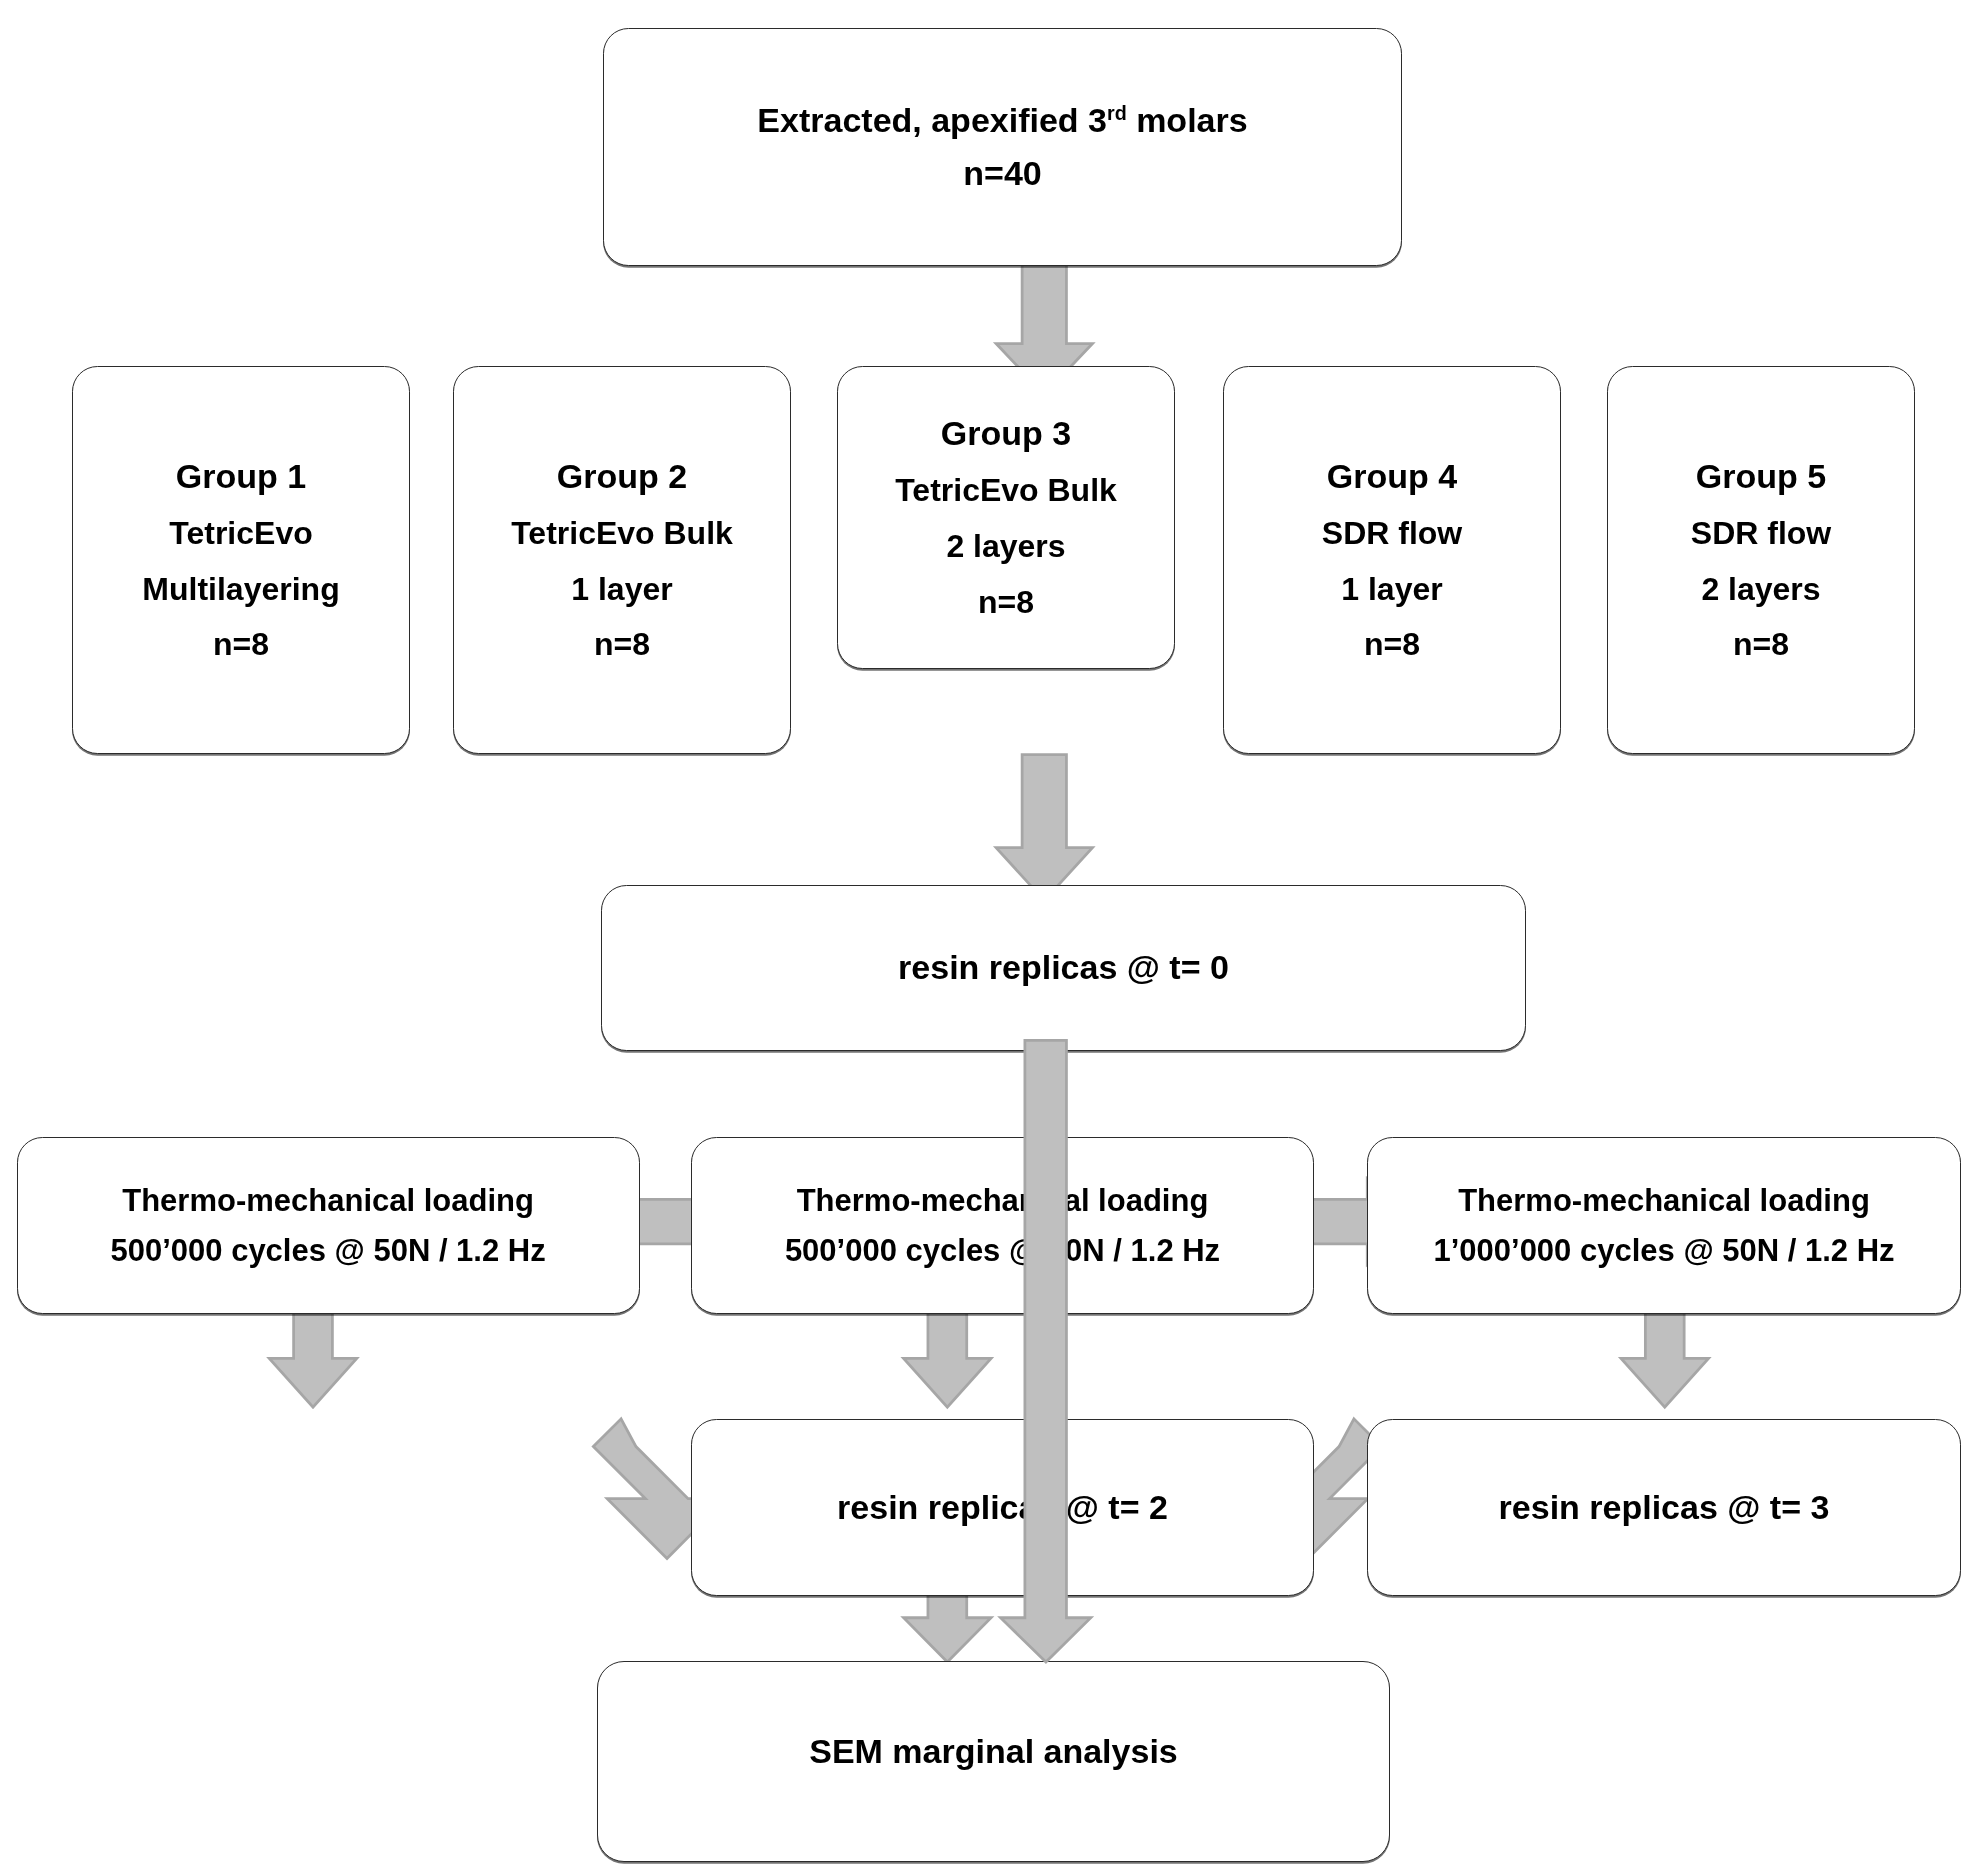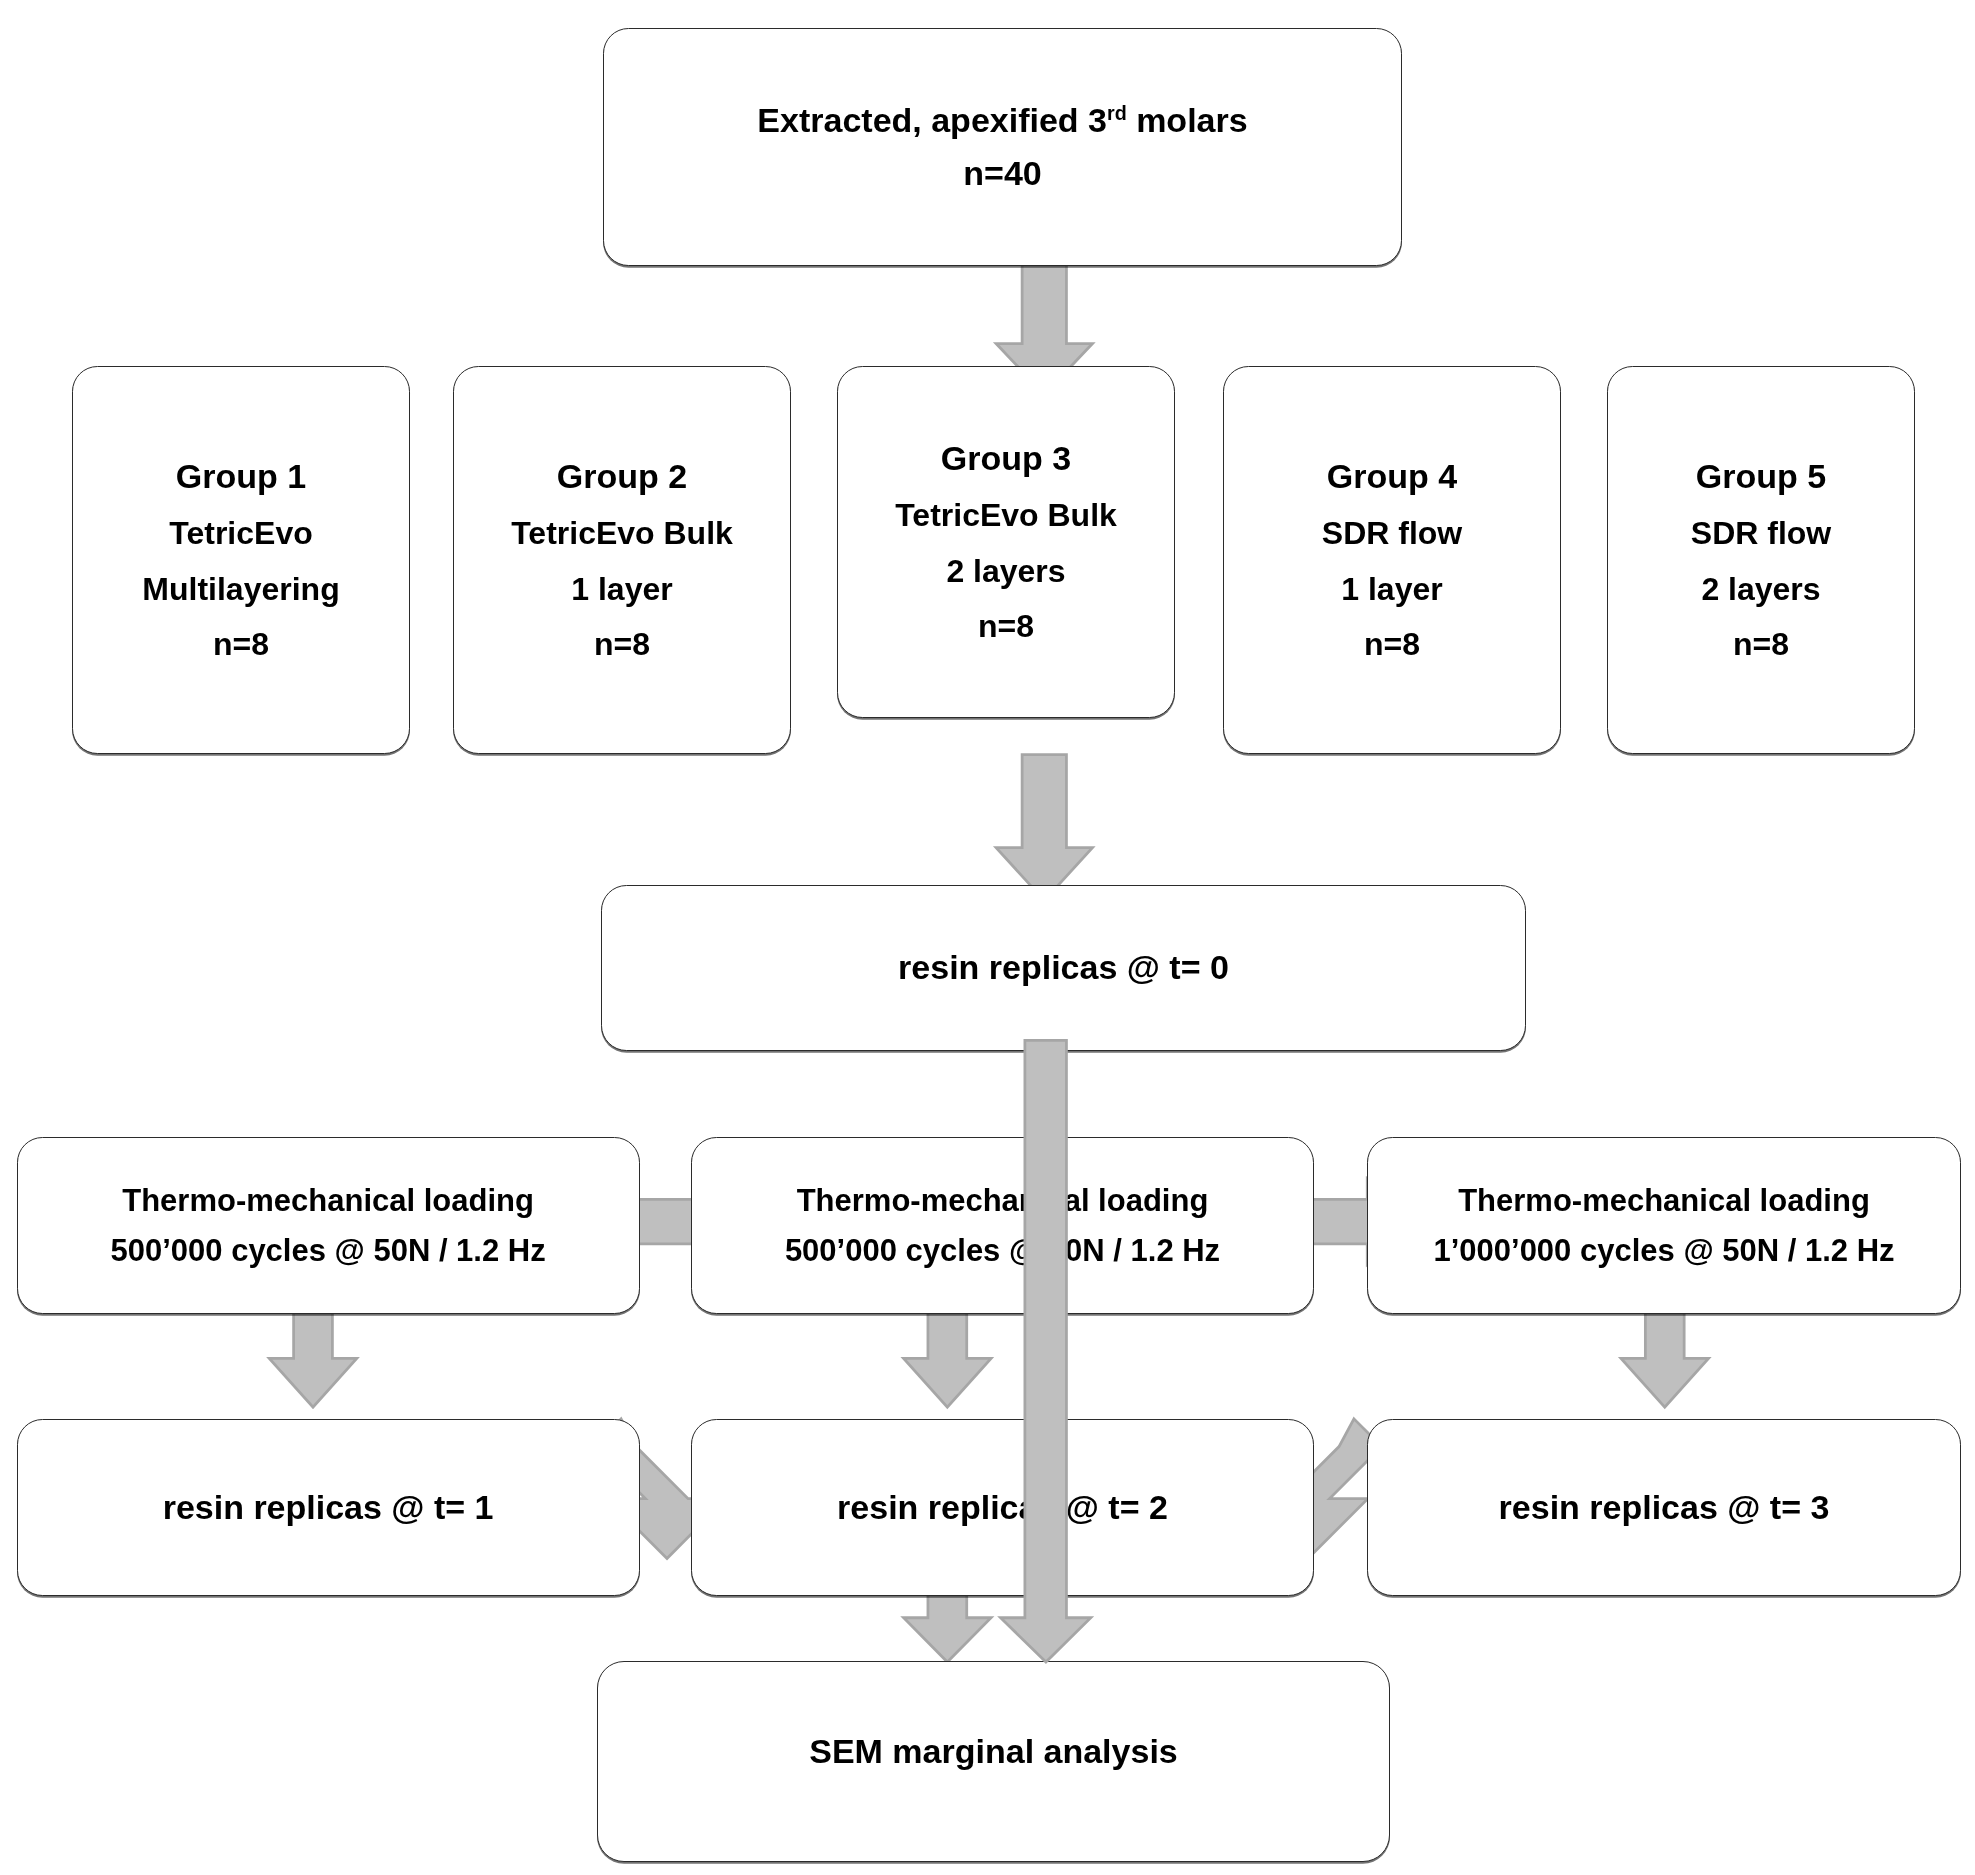--- a/index.html
+++ b/index.html
@@ -140,21 +140,21 @@
   <div class="node-box" style="left:453px; top:366px; width:338px; height:388px;">
     <span class="line t-group">Group 2</span>
     <span class="gap-md"></span>
     <span class="line t-body">TetricEvo Bulk</span>
     <span class="gap-md"></span>
     <span class="line t-body">1 layer</span>
     <span class="gap-md"></span>
     <span class="line t-body">n=8</span>
   </div>
 
-  <div class="node-box" style="left:837px; top:366px; width:338px; height:352px;">
+  <div class="node-box" style="left:837px; top:366px; width:338px; height:303px;">
     <span class="line t-group">Group 3</span>
     <span class="gap-md"></span>
     <span class="line t-body">TetricEvo Bulk</span>
     <span class="gap-md"></span>
     <span class="line t-body">2 layers</span>
     <span class="gap-md"></span>
     <span class="line t-body">n=8</span>
   </div>
 
   <div class="node-box" style="left:1223px; top:366px; width:338px; height:388px;">
@@ -192,23 +192,20 @@
     <span class="gap-sm"></span>
     <span class="line t-load">500’000 cycles @ 50N / 1.2 Hz</span>
   </div>
 
   <div class="node-box" style="left:1367px; top:1137px; width:594px; height:177px;">
     <span class="line t-load">Thermo-mechanical loading</span>
     <span class="gap-sm"></span>
     <span class="line t-load">1’000’000 cycles @ 50N / 1.2 Hz</span>
   </div>
 
-  <div class="node-box" style="left:16.6px; top:1419px; width:623px; height:177px;">
-    <span class="line t-sem">resin replicas @ t= 1</span>
-  </div>
 
   <div class="node-box" style="left:691px; top:1419px; width:623px; height:177px;">
     <span class="line t-sem">resin replicas @ t= 2</span>
   </div>
 
   <div class="node-box" style="left:1367px; top:1419px; width:594px; height:177px;">
     <span class="line t-sem">resin replicas @ t= 3</span>
   </div>
 
   <div class="node-box" style="left:597px; top:1661px; width:793px; height:201px;border-radius:27px;">

